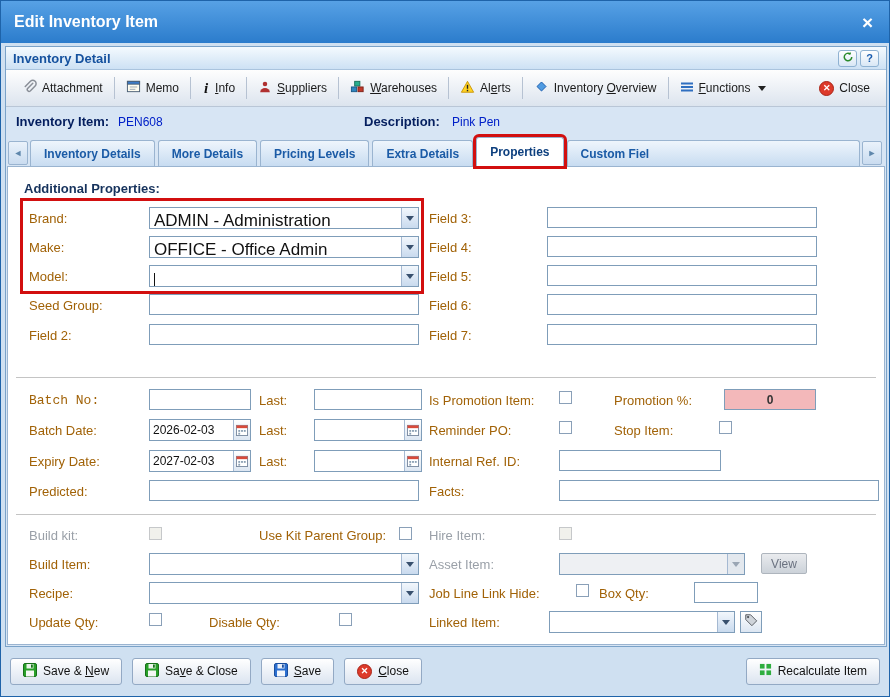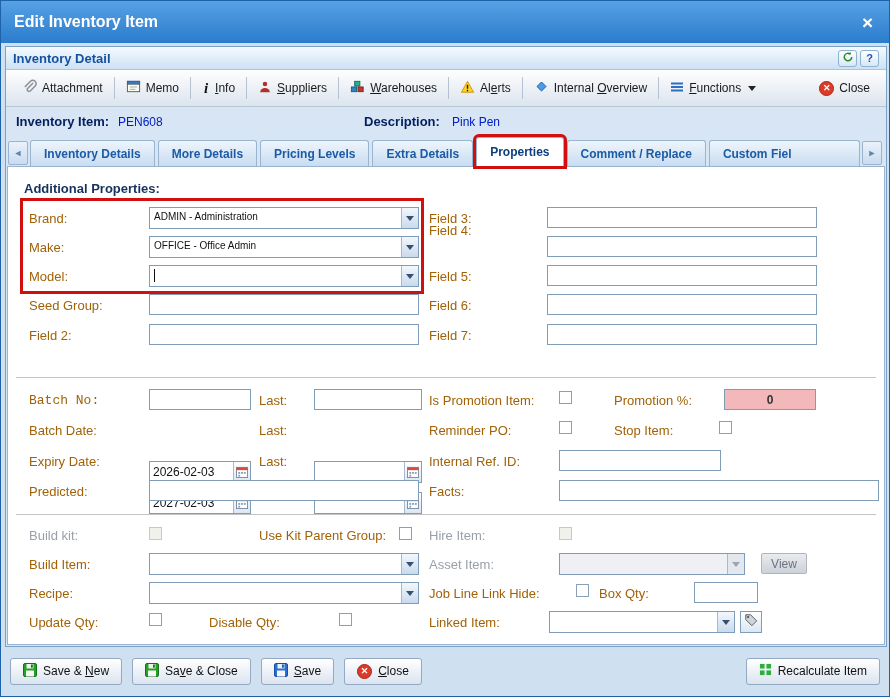--- a/index.html
+++ b/index.html
@@ -43,31 +43,31 @@
   .tab.last { flex:1; min-width:0; overflow:hidden; margin-right:2px; }
 
   
   .content { flex:1; background:#fff; border:1px solid #9ab4d0; margin:0 1px 1px 1px; position:relative; overflow:hidden; }
   .sec-title { position:absolute; font-size:13px; font-weight:bold; color:#16325c; }
   .lbl { position:absolute; font-size:13px; color:#a16207; white-space:nowrap; }
   .lbl.dis { color:#9aa0a8; }
   .inp { position:absolute; height:21px; border:1px solid #7f9db9; background:#fff; font-family:"Liberation Sans",sans-serif; font-size:12px; padding:1px 4px; color:#111; }
   .inp.promo { background:#f3b8ba; text-align:center; font-weight:bold; color:#333; }
   .dd { position:absolute; height:22px; border:1px solid #7f9db9; background:#fff; display:flex; align-items:stretch; }
-  .dd .dd-val { flex:1; font-size:10px; color:#111; padding:3px 4px 0 4px; white-space:nowrap; overflow:hidden; }
+  .dd .dd-val { flex:1; font-size:17px; color:#111; padding:3px 4px 0 4px; white-space:nowrap; overflow:hidden; }
   .dd .dd-btn { width:17px; background:linear-gradient(#f2f7fc,#c9daee); border-left:1px solid #a5b9d2; display:flex; align-items:center; justify-content:center; cursor:pointer; flex:none; }
   .dd-arrow { width:0; height:0; border-left:4px solid transparent; border-right:4px solid transparent; border-top:5px solid #38506e; }
   .dd.dis { background:#eef0f3; }
   .dd.dis .dd-val { color:#9aa0a8; }
   .dd.dis .dd-btn { background:#e3e8ee; }
   .dd.dis .dd-arrow { border-top-color:#9aa6b4; }
   .cursor { display:inline-block; width:1px; height:13px; background:#111; vertical-align:middle; }
   .cb { position:absolute; width:13px; height:13px; background:#fff; border:1px solid #8aa0b8; cursor:pointer; }
   .cb.dis { background:#f1f1ec; border-color:#c6c8ca; cursor:default; }
-  .datewrap { position:absolute; height:22px; border:1px solid #7f9db9; background:#fff; display:flex; align-items:stretch;margin-top:42px; }
+  .datewrap { position:absolute; height:22px; border:1px solid #7f9db9; background:#fff; display:flex; align-items:stretch; }
   .datewrap input { flex:1; min-width:0; border:none; outline:none; font-family:"Liberation Sans",sans-serif; font-size:12px; padding:0 3px; color:#111; background:transparent; }
   .cal-btn { width:17px; border-left:1px solid #a5b9d2; background:linear-gradient(#ffffff,#dce6f2); display:flex; align-items:center; justify-content:center; cursor:pointer; flex:none; }
   .divider { position:absolute; height:1px; background:#c4c4c4; }
   .annotation { position:absolute; border:3px solid #d20f0f; z-index:5; pointer-events:none; }
   .mini-btn { position:absolute; height:21px; font-family:"Liberation Sans",sans-serif; font-size:12px; border:1px solid #aeb5bd; border-radius:2px; background:linear-gradient(#e9ebee,#ccd2d9); color:#6b7280; cursor:pointer; }
   .icon-btn { position:absolute; width:22px; height:22px; border:1px solid #7f9db9; background:linear-gradient(#ffffff,#dce6f2); display:flex; align-items:center; justify-content:center; cursor:pointer; }
 
   
   .footer { position:absolute; left:0; right:0; bottom:0; height:50px; display:flex; align-items:center; padding:0 9px; gap:10px; }
   .f-btn { height:27px; display:flex; align-items:center; gap:6px; padding:0 12px; border:1px solid #93a9c4; border-radius:3px; background:linear-gradient(#ffffff,#dbe4f0); font-size:12px; color:#111; cursor:pointer; white-space:nowrap; }
@@ -146,21 +146,21 @@
               <rect x="7.2" y="5.5" width="1.6" height="4.5" fill="#222"></rect>
               <rect x="7.2" y="11.2" width="1.6" height="1.7" fill="#222"></rect>
             </svg></span>
         <span><span>Al</span><span class="accel">e</span><span>rts</span></span>
       </span>
       <span class="tb-sep"></span>
       <span class="tb-btn">
         <span><svg width="15" height="15" viewBox="0 0 16 16">
               <rect x="4.6" y="4.6" width="6.8" height="6.8" fill="#4f9be2" stroke="#1d5fae" transform="rotate(45 8 8)"></rect>
             </svg></span>
-        <span><span>Internal </span><span class="accel">O</span><span>verview</span></span>
+        <span><span>Inventory </span><span class="accel">O</span><span>verview</span></span>
       </span>
       <span class="tb-sep"></span>
       <span class="tb-btn">
         <span><svg width="14" height="12" viewBox="0 0 14 12">
               <rect x="1" y="1.5" width="12" height="2" fill="#2f6fc0"></rect>
               <rect x="1" y="5" width="12" height="2" fill="#2f6fc0"></rect>
               <rect x="1" y="8.5" width="12" height="2" fill="#2f6fc0"></rect>
             </svg></span>
         <span><span></span><span class="accel">F</span><span>unctions</span></span>
         <span class="caret-down"></span>
@@ -178,21 +178,20 @@
       <span class="info-val" style="left:446px; top:8px;">Pink Pen</span>
     </div>
 
     <div class="tabstrip">
       <span class="tab-scroll">◄</span>
       <span class="tab">Inventory Details</span>
       <span class="tab">More Details</span>
       <span class="tab">Pricing Levels</span>
       <span class="tab">Extra Details</span>
       <span class="tab active">Properties</span>
-      <span class="tab">Comment / Replace</span>
       <span class="tab last">Custom Fiel</span>
       <span class="tab-scroll">►</span>
     </div>
 
     <div class="content">
 
       <span class="sec-title" style="left:16px; top:14px;">Additional Properties:</span>
 
       <div class="annotation" style="left:12px; top:31px; width:404px; height:96px;"></div>
 
@@ -222,21 +221,21 @@
 
       <span class="lbl" style="left:21px; top:131px;">Seed Group:</span>
       <input class="inp" style="left: 141px; top: 127px; width: 270px;" value="">
 
       <span class="lbl" style="left:21px; top:161px;">Field 2:</span>
       <input class="inp" style="left: 141px; top: 157px; width: 270px;" value="">
 
       <span class="lbl" style="left:421px; top:44px;">Field 3:</span>
       <input class="inp" style="left: 539px; top: 40px; width: 270px;" value="">
 
-      <span class="lbl" style="left:421px; top:56px;">Field 4:</span>
+      <span class="lbl" style="left:421px; top:73px;">Field 4:</span>
       <input class="inp" style="left: 539px; top: 69px; width: 270px;" value="">
 
       <span class="lbl" style="left:421px; top:102px;">Field 5:</span>
       <input class="inp" style="left: 539px; top: 98px; width: 270px;" value="">
 
       <span class="lbl" style="left:421px; top:131px;">Field 6:</span>
       <input class="inp" style="left: 539px; top: 127px; width: 270px;" value="">
 
       <span class="lbl" style="left:421px; top:161px;">Field 7:</span>
       <input class="inp" style="left: 539px; top: 157px; width: 270px;" value="">

